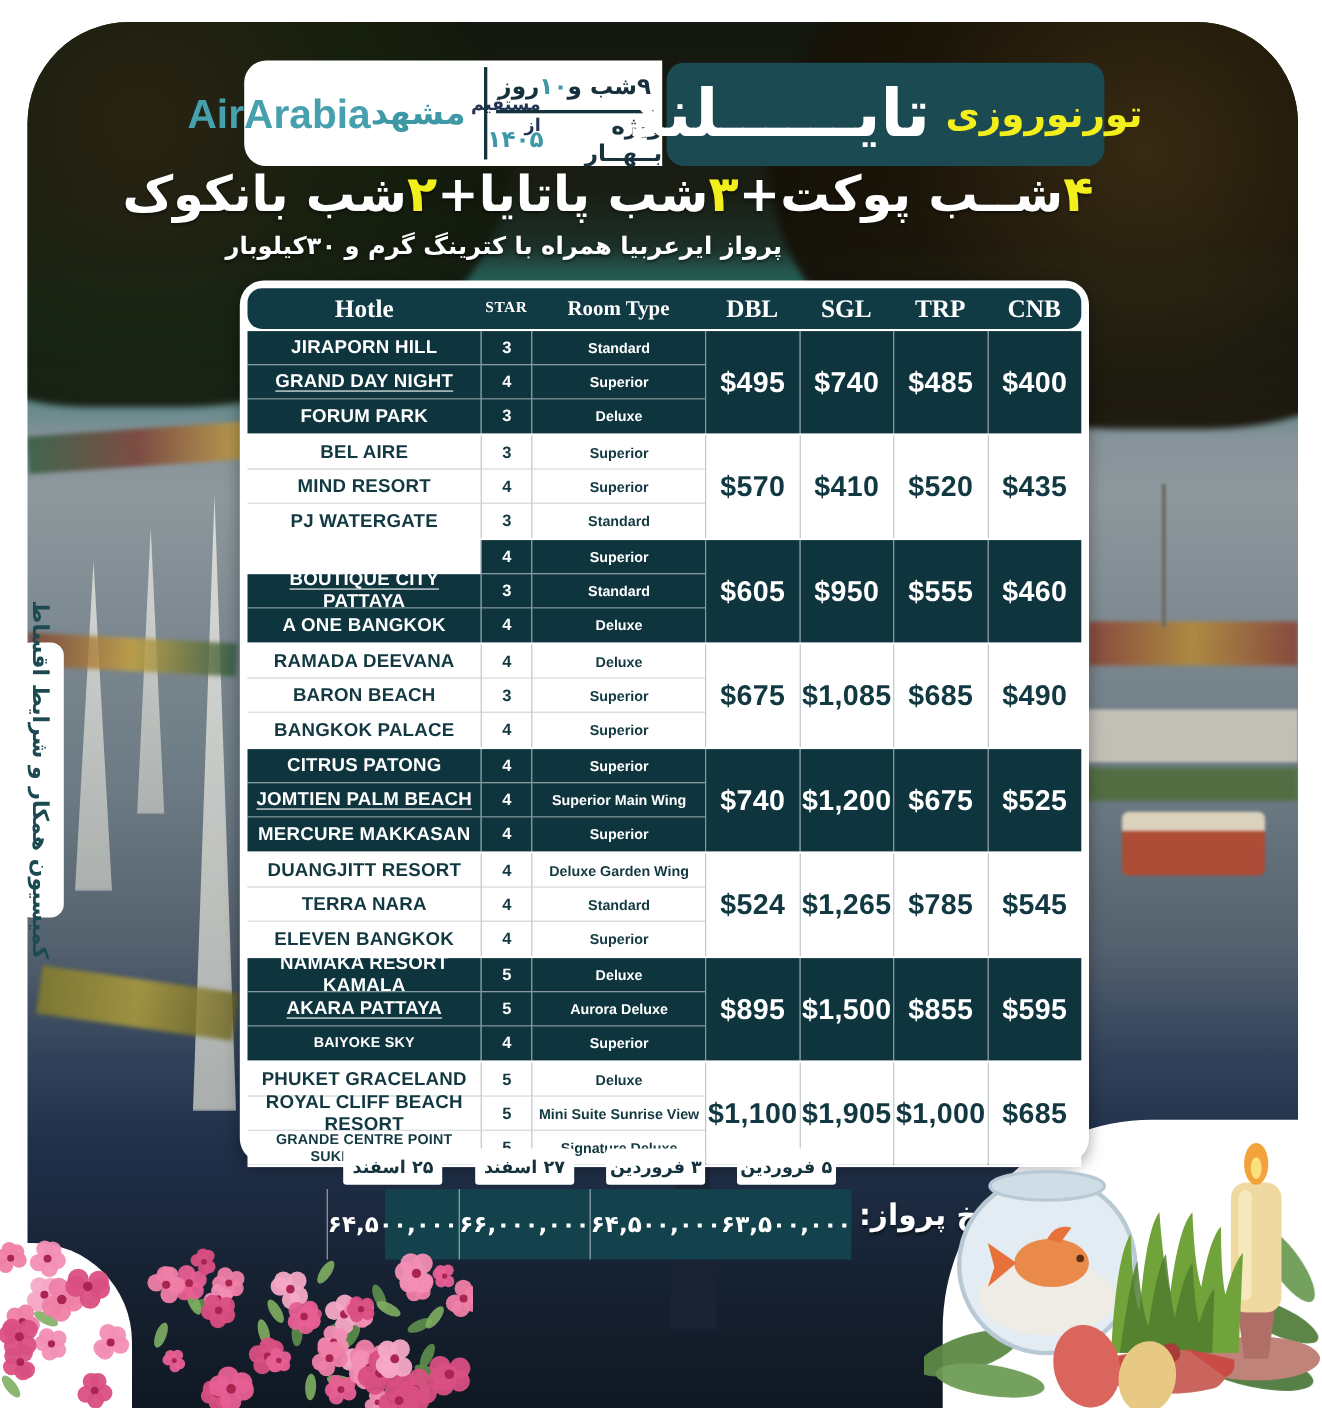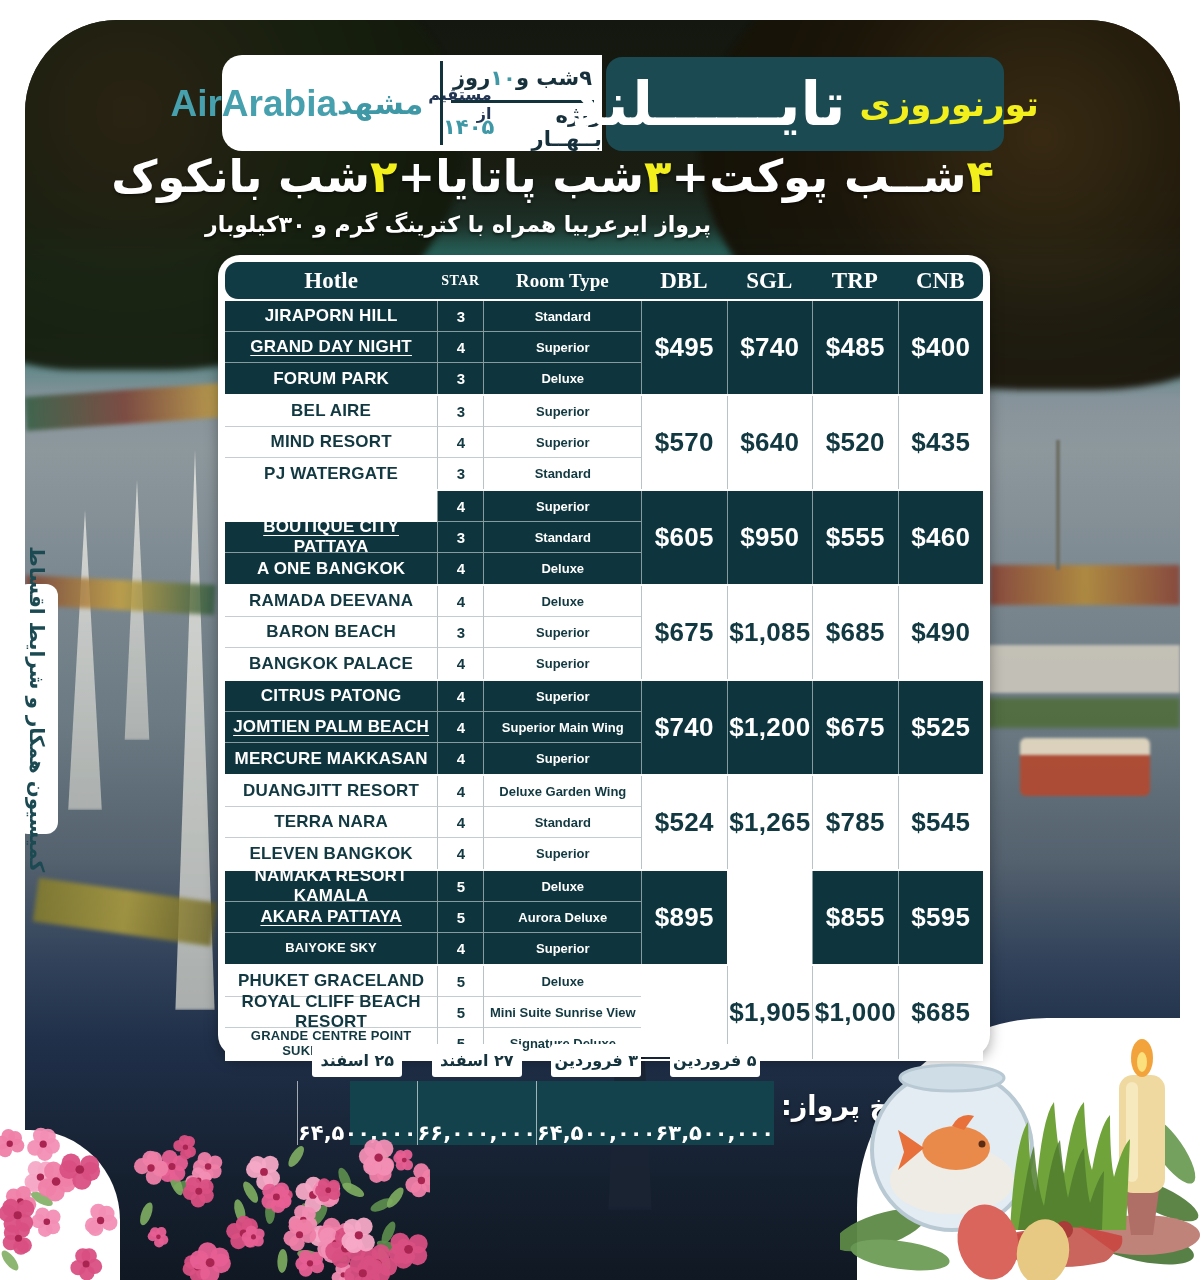--- a/index.html
+++ b/index.html
@@ -86,21 +86,21 @@
   .cell.c-room{font-size:13px;border-left:1px solid;padding:0 2px;}
   .cell.price{font-size:26px;letter-spacing:.3px;border-left:1px solid;border-bottom:none;}
   .cell.last{border-bottom:none;}
   .grp.dark .cell.c-star,.grp.dark .cell.c-room,.grp.dark .cell.price{border-left-color:rgba(255,255,255,.5);}
   .grp.light .cell.c-star,.grp.light .cell.c-room,.grp.light .cell.price{border-left-color:rgba(18,57,65,.3);}
   
   .rates-label{position:absolute;left:780px;top:1090px;width:136px;z-index:5;direction:rtl;
                font-weight:bold;font-size:27px;color:#fff;text-shadow:0 2px 3px rgba(0,0,0,.5);}
   .rates-bar{position:absolute;left:350px;top:1081px;width:424px;height:64px;background:#14424c;
              z-index:5;display:flex;direction:rtl;}
-  .rate-cell{flex:1;position:relative;display:flex;align-items:flex-end;justify-content:center;}
+  .rate-cell{flex:1;position:relative;display:flex;align-items:center;justify-content:center;}
   .rate-cell + .rate-cell{border-left:1px solid rgba(255,255,255,.6);}
   .date-chip{position:absolute;top:-37px;left:50%;transform:translateX(-50%);width:90px;height:33px;
              background:#fff;border-radius:3px;display:flex;align-items:center;justify-content:center;
              direction:rtl;font-weight:bold;font-size:16px;color:#14333c;}
   .rate-price{direction:rtl;font-weight:bold;font-size:21px;color:#fff;letter-spacing:.5px;}
   
   .corner-blob-r{position:absolute;right:0;bottom:0;width:345px;height:262px;background:#fff;
                  border-top-left-radius:190px;z-index:3;}
   .corner-blob-l{position:absolute;left:0;bottom:0;width:120px;height:150px;background:#fff;
                  border-top-right-radius:90px;z-index:3;}
@@ -194,21 +194,21 @@
         <div class="cell c-hotel" style="grid-area: 1 / 1;">BEL AIRE</div>
         <div class="cell c-star" style="grid-area: 1 / 2;">3</div>
         <div class="cell c-room" style="grid-area: 1 / 3;">Superior</div>
         <div class="cell c-hotel" style="grid-area: 2 / 1;">MIND RESORT</div>
         <div class="cell c-star" style="grid-area: 2 / 2;">4</div>
         <div class="cell c-room" style="grid-area: 2 / 3;">Superior</div>
         <div class="cell c-hotel last" style="grid-area: 3 / 1;">PJ WATERGATE</div>
         <div class="cell c-star last" style="grid-area: 3 / 2;">3</div>
         <div class="cell c-room last" style="grid-area: 3 / 3;">Standard</div>
         <div class="cell price" style="grid-area: 1 / 4 / 4;">$570</div>
-        <div class="cell price" style="grid-area: 1 / 5 / 4;">$640</div>
+        <div class="cell price" style="grid-area: 1 / 5 / 4;">$410</div>
         <div class="cell price" style="grid-area: 1 / 6 / 4;">$520</div>
         <div class="cell price" style="grid-area: 1 / 7 / 4;">$435</div>
       </div>
       <div class="grp dark">
         <div class="cell c-star" style="grid-area: 1 / 2;">4</div>
         <div class="cell c-room" style="grid-area: 1 / 3;">Superior</div>
         <div class="cell c-hotel und" style="grid-area: 2 / 1;">BOUTIQUE CITY PATTAYA</div>
         <div class="cell c-star" style="grid-area: 2 / 2;">3</div>
         <div class="cell c-room" style="grid-area: 2 / 3;">Standard</div>
         <div class="cell c-hotel last" style="grid-area: 3 / 1;">A ONE BANGKOK</div>
@@ -268,33 +268,35 @@
         <div class="cell c-hotel" style="grid-area: 1 / 1;">NAMAKA RESORT KAMALA</div>
         <div class="cell c-star" style="grid-area: 1 / 2;">5</div>
         <div class="cell c-room" style="grid-area: 1 / 3;">Deluxe</div>
         <div class="cell c-hotel und" style="grid-area: 2 / 1;">AKARA PATTAYA</div>
         <div class="cell c-star" style="grid-area: 2 / 2;">5</div>
         <div class="cell c-room" style="grid-area: 2 / 3;">Aurora Deluxe</div>
         <div class="cell c-hotel last sm" style="grid-area: 3 / 1;">BAIYOKE SKY</div>
         <div class="cell c-star last" style="grid-area: 3 / 2;">4</div>
         <div class="cell c-room last" style="grid-area: 3 / 3;">Superior</div>
         <div class="cell price" style="grid-area: 1 / 4 / 4;">$895</div>
+        <div class="cell price" style="grid-area: 1 / 5 / 4;">$1,500</div>
         <div class="cell price" style="grid-area: 1 / 6 / 4;">$855</div>
         <div class="cell price" style="grid-area: 1 / 7 / 4;">$595</div>
       </div>
       <div class="grp light">
         <div class="cell c-hotel" style="grid-area: 1 / 1;">PHUKET GRACELAND</div>
         <div class="cell c-star" style="grid-area: 1 / 2;">5</div>
         <div class="cell c-room" style="grid-area: 1 / 3;">Deluxe</div>
         <div class="cell c-hotel" style="grid-area: 2 / 1;">ROYAL CLIFF BEACH RESORT</div>
         <div class="cell c-star" style="grid-area: 2 / 2;">5</div>
         <div class="cell c-room" style="grid-area: 2 / 3;">Mini Suite Sunrise View</div>
         <div class="cell c-hotel last sm" style="grid-area: 3 / 1;">GRANDE CENTRE POINT SUKHUMVIT 55</div>
         <div class="cell c-star last" style="grid-area: 3 / 2;">5</div>
         <div class="cell c-room last" style="grid-area: 3 / 3;">Signature Deluxe</div>
+        <div class="cell price" style="grid-area: 1 / 4 / 4;">$1,100</div>
         <div class="cell price" style="grid-area: 1 / 5 / 4;">$1,905</div>
         <div class="cell price" style="grid-area: 1 / 6 / 4;">$1,000</div>
         <div class="cell price" style="grid-area: 1 / 7 / 4;">$685</div>
       </div>
     </div>
 </div>
 
 <div class="rates-label">نرخ پرواز:</div>
 <div class="rates-bar">
     <div class="rate-cell">

